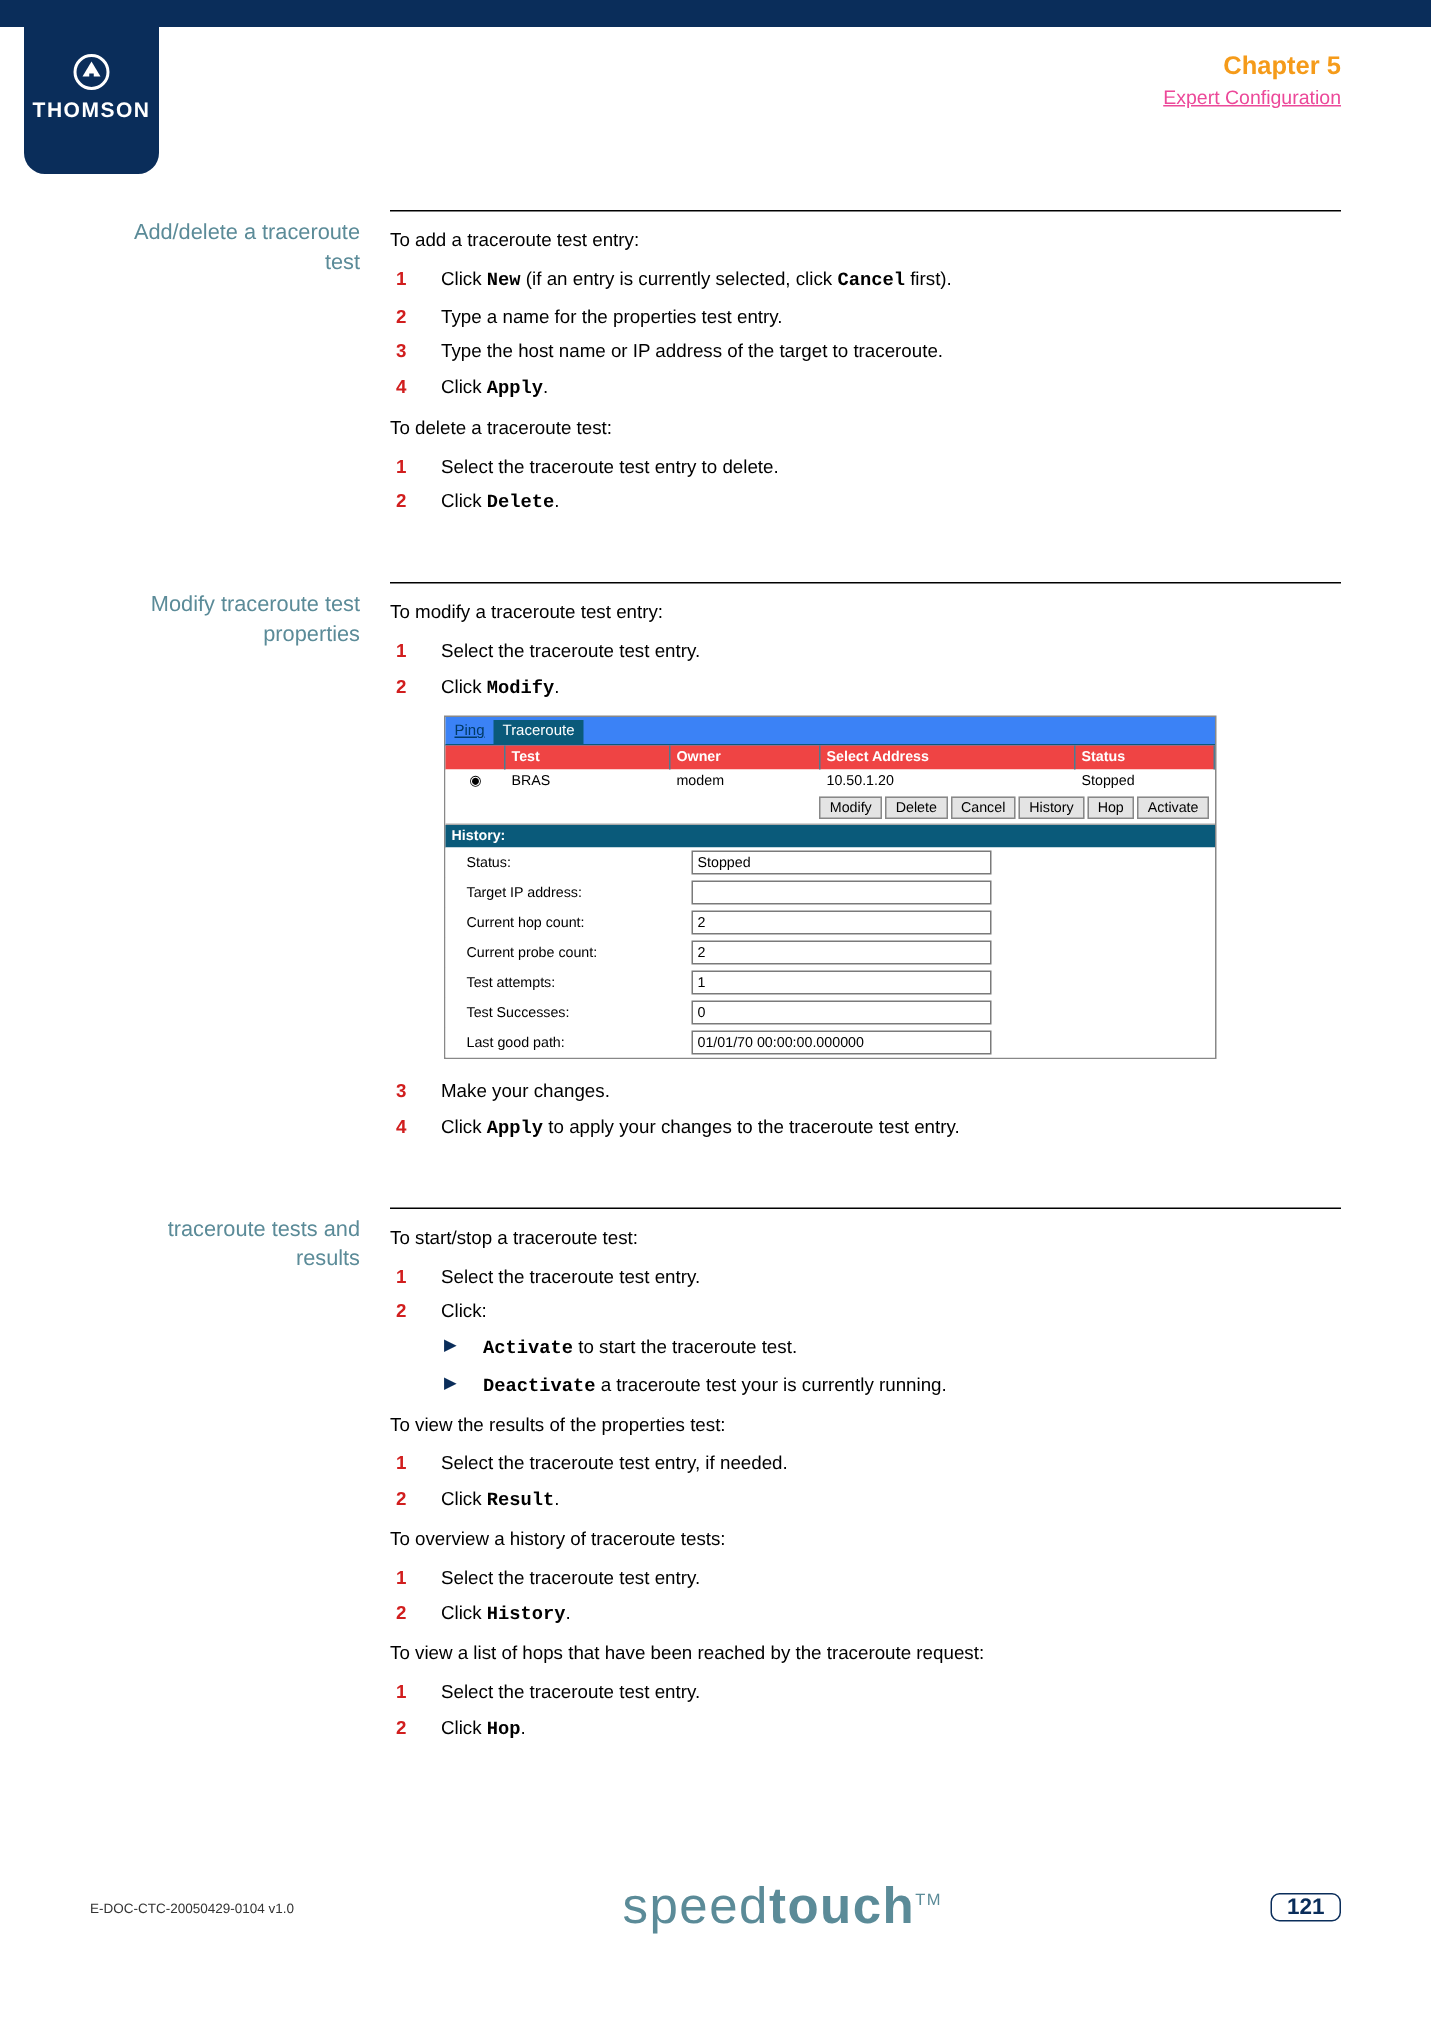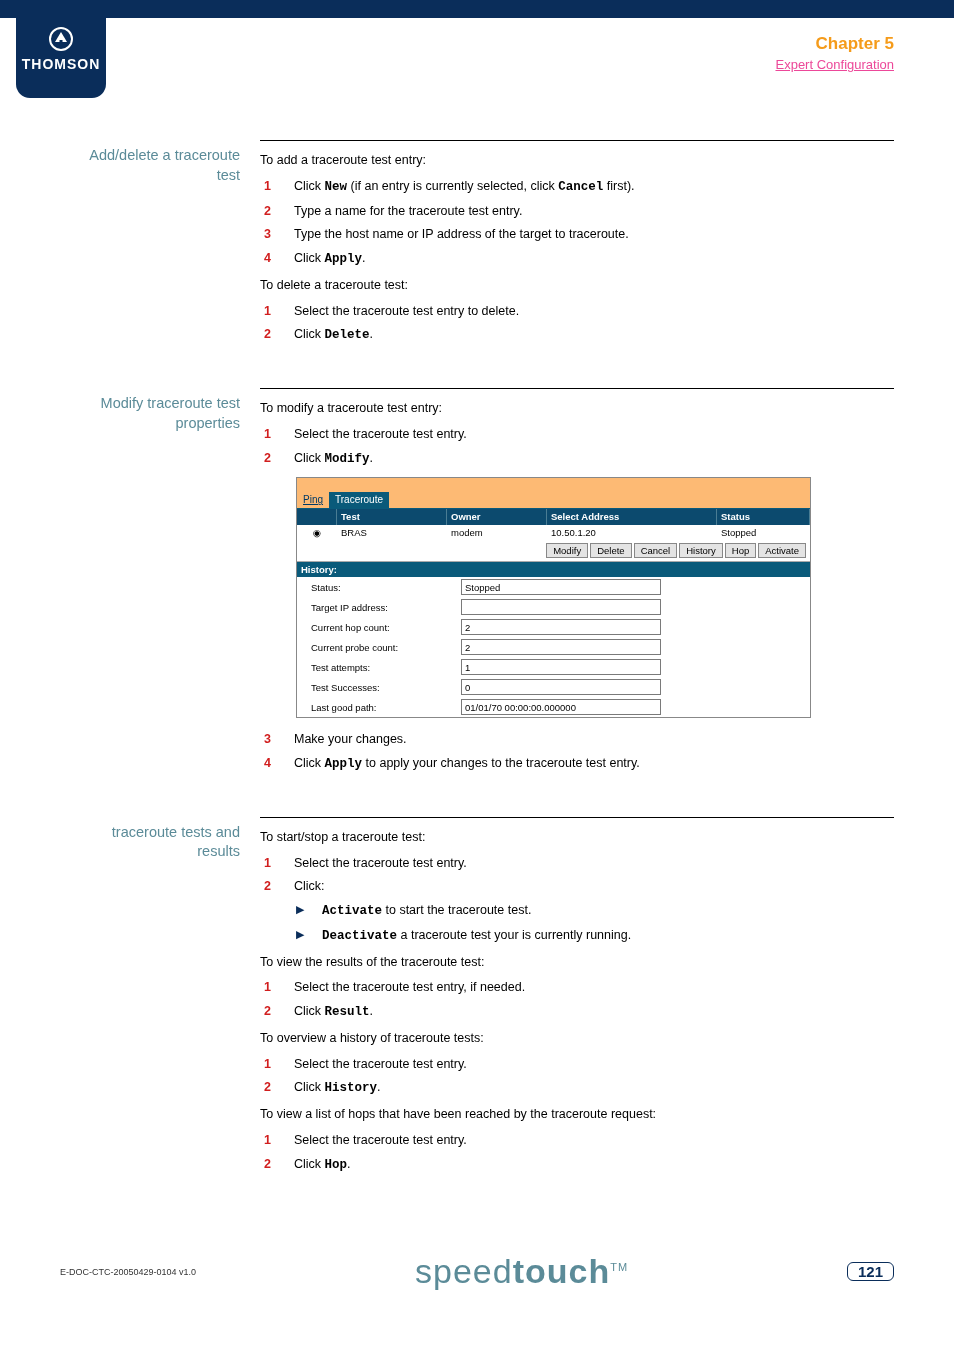--- a/index.html
+++ b/index.html
@@ -15,21 +15,21 @@
     position: absolute;
     top: 0; left: 0; right: 0;
     height: 18px;
     background: #0a2d5a;
   }
   .logo-badge {
     position: absolute;
     top: 0;
     left: 16px;
     width: 90px;
-    height: 98px;
+    height: 116px;
     background: #0a2d5a;
     border-bottom-left-radius: 14px;
     border-bottom-right-radius: 14px;
     display: flex;
     flex-direction: column;
     align-items: center;
     justify-content: center;
     gap: 4px;
   }
   .logo-glyph svg { display: block; }
@@ -114,40 +114,40 @@
   
   .ui-embed {
     margin: 6px 0 10px 36px;
     width: 515px;
     font-family: Tahoma, Verdana, sans-serif;
     font-size: 10px;
     line-height: 1.2;
     border: 1px solid #888;
   }
   .tab-row {
-    background: #fdba74;
+    background: #3b82f6;
     display: flex;
     border-bottom: 1px solid #0a5a7a;
-    padding-top: 14px;
+    padding-top: 2px;
   }
   .tab {
     padding: 2px 6px;
     font-size: 10px;
     text-decoration: underline;
     color: #003a66;
     cursor: pointer;
   }
   .tab.active {
     background: #0a5a7a;
     color: #fff;
     text-decoration: none;
   }
   .grid-head {
     display: flex;
-    background: #0c4a6e;
+    background: #ef4444;
     color: #fff;
     font-weight: bold;
     font-size: 9.5px;
   }
   .grid-head div { padding: 2px 4px; border-right: 1px solid #4a7d94; }
   .grid-row {
     display: flex;
     background: #fff;
     font-size: 9.5px;
   }
@@ -255,21 +255,21 @@
   <div class="block">
     <div class="side-title">Add/delete a traceroute test</div>
     <div class="body-col">
       <p>To add a traceroute test entry:</p>
       <div class="ol-item">
           <span class="ol-num">1</span>
         <span class="ol-text"><span>Click </span><b>New</b><span> (if an entry is currently selected, click </span><b>Cancel</b><span> first).</span></span>
         </div>
       <div class="ol-item">
           <span class="ol-num">2</span>
-        <span class="ol-text">Type a name for the traceroute test entry.</span>
+        <span class="ol-text">Type a name for the properties test entry.</span>
         </div>
       <div class="ol-item">
           <span class="ol-num">3</span>
         <span class="ol-text">Type the host name or IP address of the target to traceroute.</span>
         </div>
       <div class="ol-item">
           <span class="ol-num">4</span>
         <span class="ol-text"><span>Click </span><b>Apply</b><span>.</span></span>
         </div>
       <p>To delete a traceroute test:</p>
@@ -379,21 +379,21 @@
         <span class="ol-text">Click:</span>
         </div>
       <div class="sub-item">
           <span class="arrow">▶</span>
         <span><b>Activate</b><span> to start the traceroute test.</span></span>
         </div>
       <div class="sub-item">
           <span class="arrow">▶</span>
         <span><b>Deactivate</b><span> a traceroute test your is currently running.</span></span>
         </div>
-      <p>To view the results of the traceroute test:</p>
+      <p>To view the results of the properties test:</p>
       <div class="ol-item">
           <span class="ol-num">1</span>
         <span class="ol-text">Select the traceroute test entry, if needed.</span>
         </div>
       <div class="ol-item">
           <span class="ol-num">2</span>
         <span class="ol-text"><span>Click </span><b>Result</b><span>.</span></span>
         </div>
       <p>To overview a history of traceroute tests:</p>
       <div class="ol-item">

